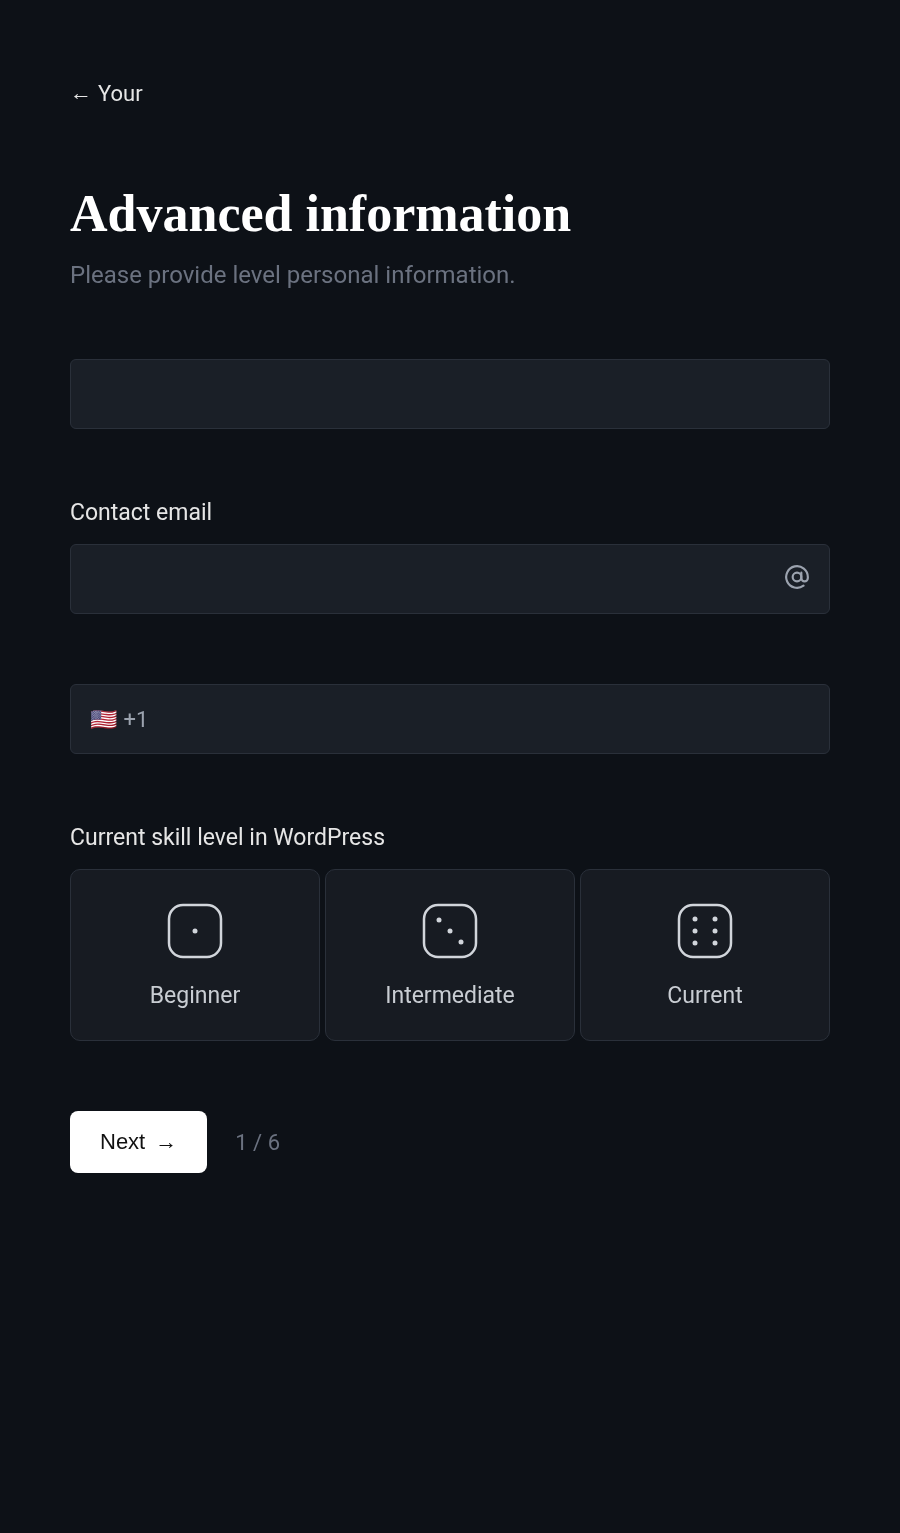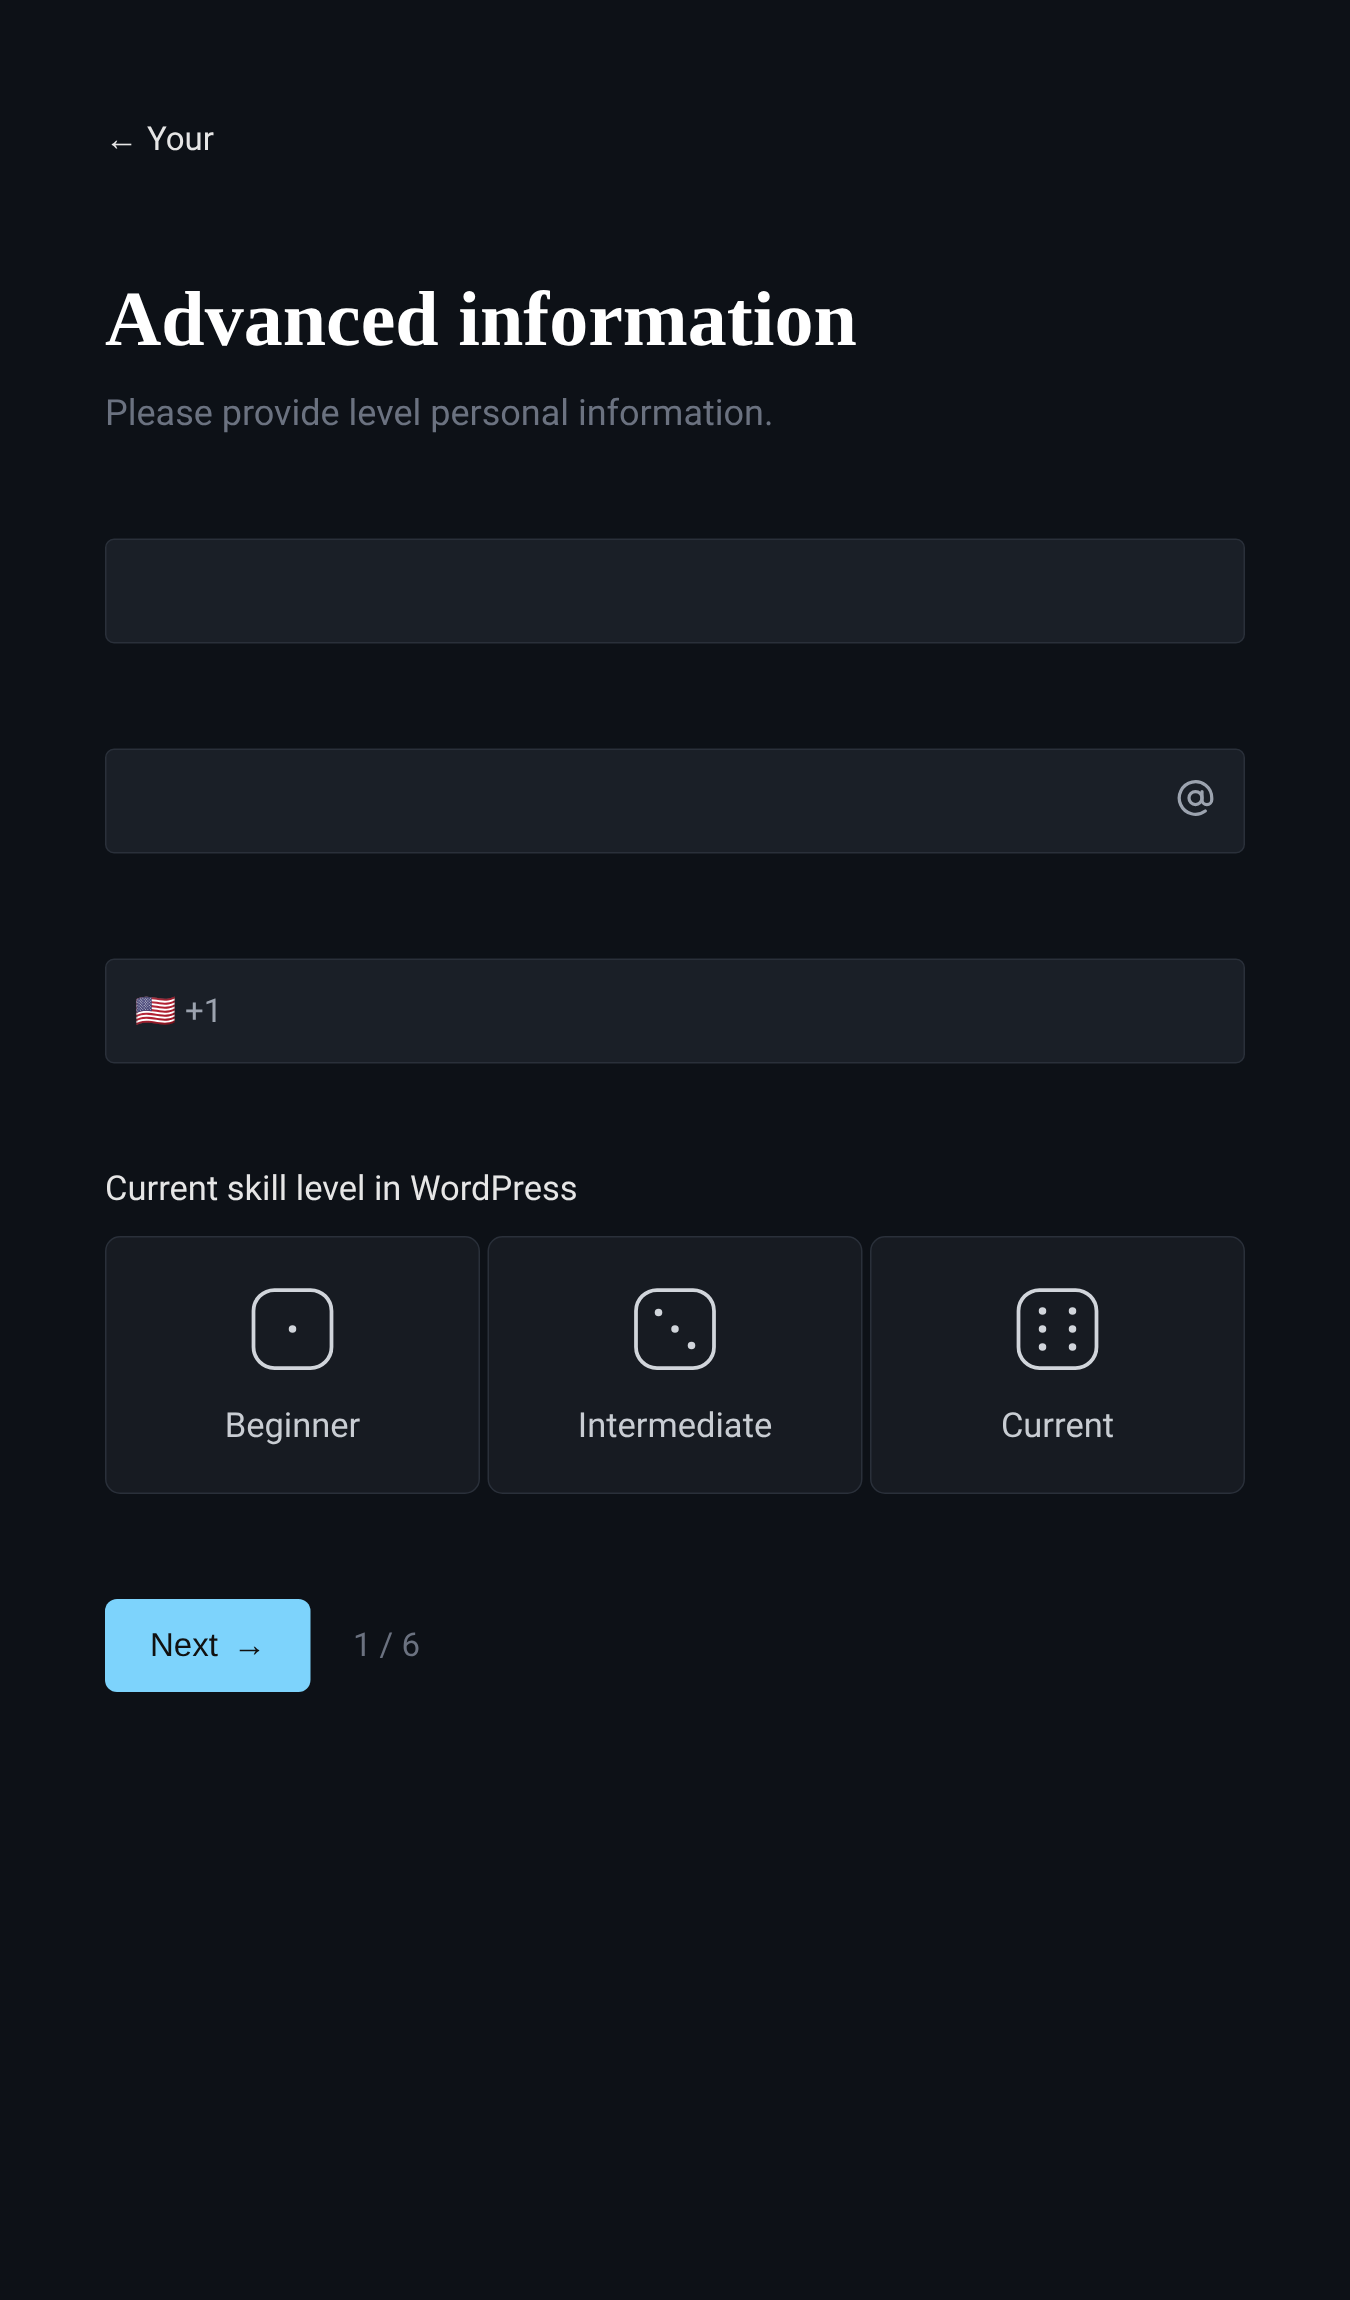--- a/index.html
+++ b/index.html
@@ -115,21 +115,21 @@
     font-size: 23px;
     color: #c9cdd3;
   }
   .footer-row {
     display: flex;
     align-items: center;
     gap: 28px;
     margin-top: 62px;
   }
   .next-button {
-    background: #7dd3fc;
+    background: #ffffff;
     color: #111;
     border: none;
     border-radius: 8px;
     font-size: 22px;
     font-weight: 500;
     padding: 18px 30px;
     display: inline-flex;
     align-items: flex-end;
     gap: 10px;
     cursor: pointer;
@@ -154,20 +154,21 @@
 </a>
 
 <h1 class="page-title">Advanced information</h1>
 <p class="page-subtitle">Please provide level personal information.</p>
 
 <div class="field-group">
   <input type="text" class="text-input" value="" style="">
 </div>
 
 <div class="field-group">
+  <label class="field-label">Contact email</label>
   <div class="input-wrapper">
     <input type="text" class="text-input input-with-icon" value="" style="">
     <span class="input-icon-right">
       <svg width="26" height="26" viewBox="0 0 24 24" fill="none" stroke="currentColor" stroke-width="2" stroke-linecap="round" stroke-linejoin="round">
         <circle cx="12" cy="12" r="4"></circle>
         <path d="M16 8v5a3 3 0 0 0 6 0v-1a10 10 0 1 0-4 8"></path>
       </svg>
     </span>
   </div>
 </div>

